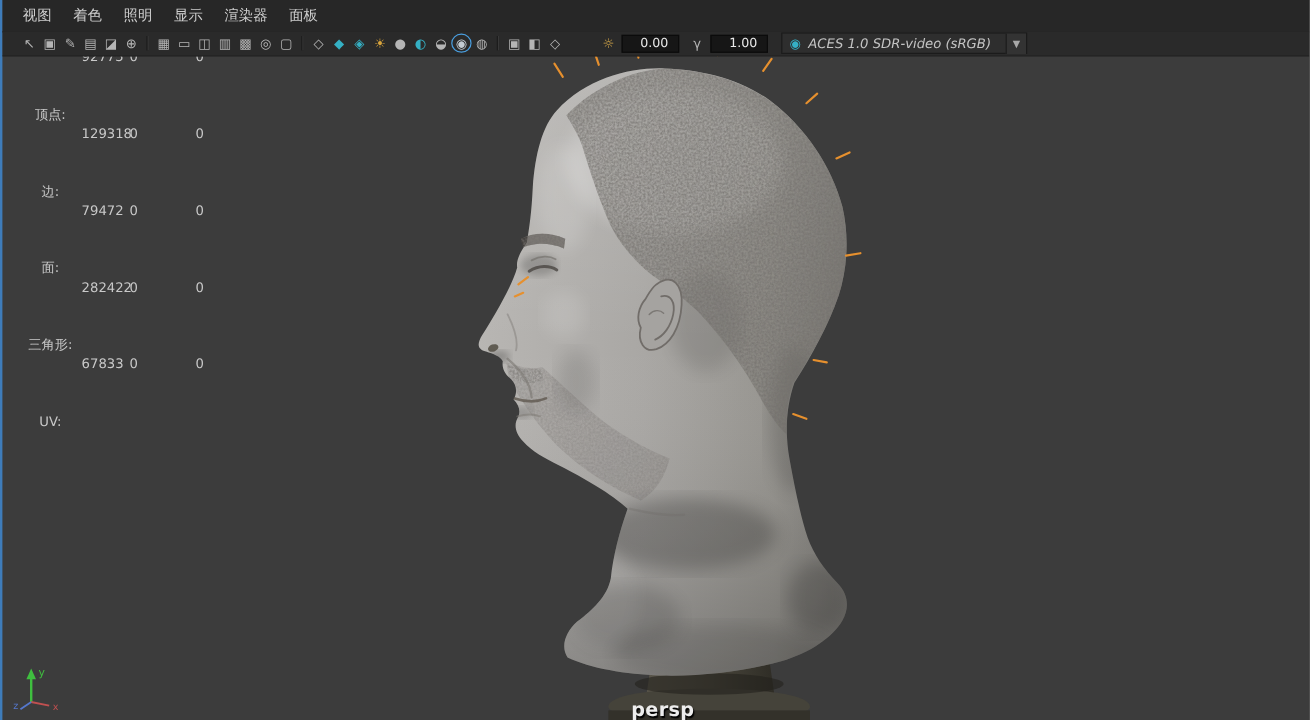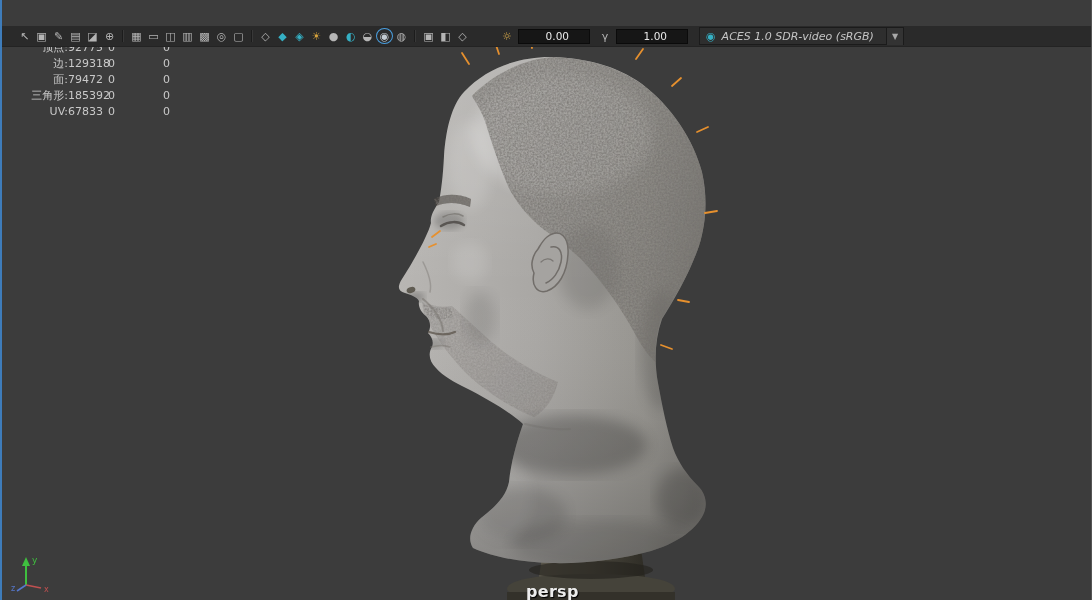--- a/index.html
+++ b/index.html
@@ -18,30 +18,30 @@
   .tb{width:17px;height:16px;display:inline-flex;align-items:center;justify-content:center;
       color:#b5b5b5;font-size:11px;line-height:1;cursor:default;}
   .tb.teal{color:#35b0c4;}
   .tb.sun{color:#d8a43c;}
   .tb.ring{color:#c3cbd2;position:relative;}
   .tb.ring::after{content:"";position:absolute;inset:0px;border:1px solid #4a9fe0;border-radius:50%;}
   .sep{width:1px;height:12px;background:#1c1c1c;border-right:1px solid #383838;margin:0 4px;}
   .ticon{width:16px;display:inline-flex;justify-content:center;color:#b5b5b5;font-size:11px;margin-left:4px;}
   .ticon.sun{color:#cfa348;}
   .tfield{width:30px;height:13px;background:#161616;border:1px solid #0b0b0b;color:#e9e9e9;font-size:10.5px;
-          display:inline-flex;align-items:center;justify-content:flex-end;padding:0 20px;margin:0 3px;cursor:text;}
+          display:inline-flex;align-items:center;justify-content:flex-end;padding:0 8px;margin:0 3px;cursor:text;}
   .vt{height:16px;background:#2e2e2e;border:1px solid #1b1b1b;display:inline-flex;align-items:center;
       padding:0 0 0 6px;margin-left:8px;color:#c4c4c4;font-size:11px;cursor:default;}
   .vt .ci{color:#35b0c4;font-size:11px;margin-right:6px;}
   .vt .vtx{white-space:nowrap;font-style:italic;}
   .vt .arr{color:#a8a8a8;font-size:8px;margin-left:12px;padding:4px 5px;border-left:1px solid #1b1b1b;background:#333;}
   
   .hud{position:absolute;top:42px;left:14px;z-index:4;color:#c9c9c9;font-size:11px;
        display:grid;grid-template-columns:52px 40px 55px 53px;row-gap:5px;line-height:11px;}
-  .hud .lab{text-align:right;}
+  .hud .lab{text-align:center;margin-top:48px;}
   .hud .num{text-align:left;}
   
   .camlabel{position:absolute;left:524px;top:582px;color:#ededed;font-size:16px;font-weight:bold;
             text-shadow:1px 1px 1px #000;z-index:4;letter-spacing:.3px;}
   
   .gizmo{position:absolute;left:8px;bottom:6px;z-index:4;}
 </style>
 </head>
 <body>
 
@@ -199,20 +199,28 @@
         <path d="M695 132 l11 -5"></path>
         <path d="M703 213 l12 -2"></path>
         <path d="M676 300 l11 2"></path>
         <path d="M659 345 l11 4"></path>
         <path d="M430 237 l8 -6"></path>
         <path d="M427 247 l7 -3"></path>
       </g>
     </g>
   </svg>
 
+  <div class="menubar">
+    <span class="mi">视图</span>
+    <span class="mi">着色</span>
+    <span class="mi">照明</span>
+    <span class="mi">显示</span>
+    <span class="mi">渲染器</span>
+    <span class="mi">面板</span>
+  </div>
 
   <div class="toolbar">
     <span class="tb">↖</span>
     <span class="tb">▣</span>
     <span class="tb">✎</span>
     <span class="tb">▤</span>
     <span class="tb">◪</span>
     <span class="tb">⊕</span>
     <span class="sep"></span>
     <span class="tb">▦</span>
@@ -259,21 +267,21 @@
     <span class="num">129318</span>
     <span class="num">0</span>
     <span class="num">0</span>
 
     <span class="lab">面:</span>
     <span class="num">79472</span>
     <span class="num">0</span>
     <span class="num">0</span>
 
     <span class="lab">三角形:</span>
-    <span class="num">185392</span>
+    <span class="num">282422</span>
     <span class="num">0</span>
     <span class="num">0</span>
 
     <span class="lab">UV:</span>
     <span class="num">67833</span>
     <span class="num">0</span>
     <span class="num">0</span>
   </div>
 
   <div class="camlabel">persp</div>

